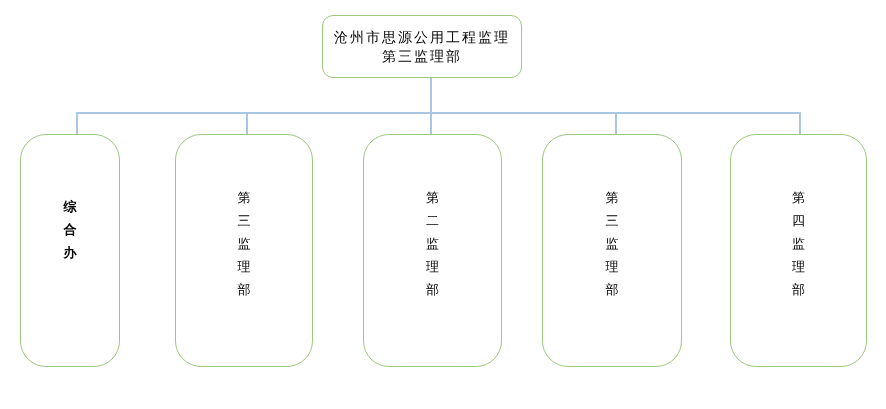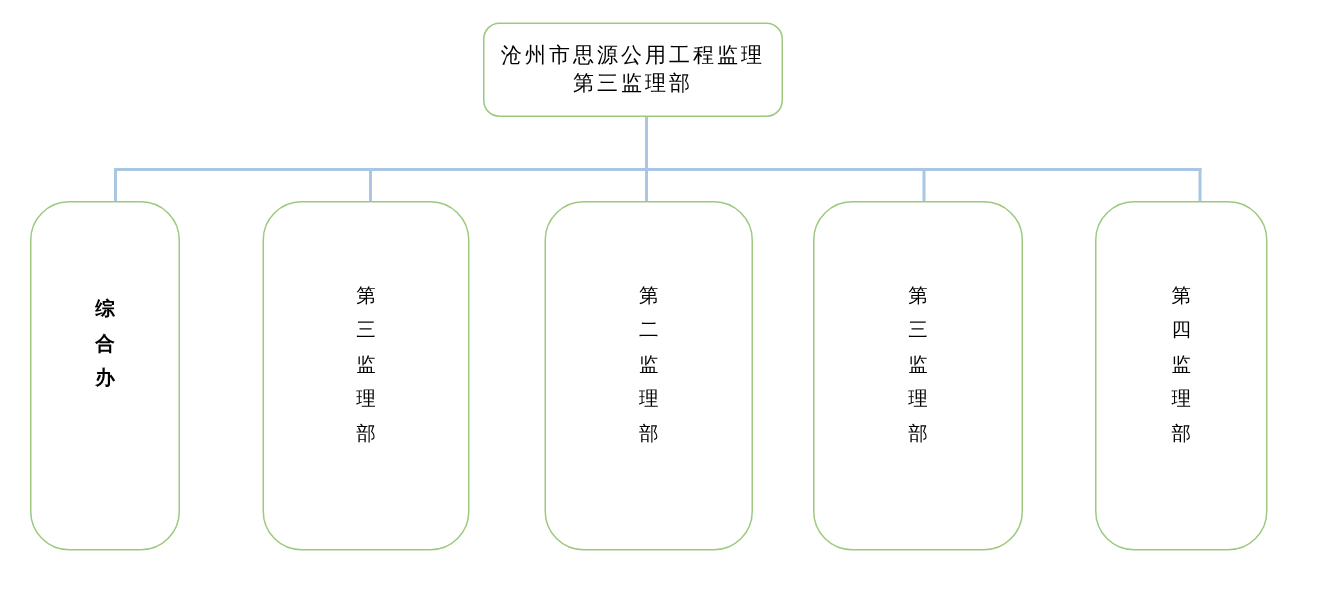--- a/index.html
+++ b/index.html
@@ -97,17 +97,17 @@
   </div>
 
   <div class="dept-box dept-3" style="left:363px; width:139px;justify-content:center;">
     <div class="dept-label">第二监理部</div>
   </div>
 
   <div class="dept-box dept-4" style="left:542px; width:140px;">
     <div class="dept-label">第三监理部</div>
   </div>
 
-  <div class="dept-box dept-5" style="left:730px; width:115px;">
+  <div class="dept-box dept-5" style="left:730px; width:137px;">
     <div class="dept-label">第四监理部</div>
   </div>
 
 </div>
 
 </body></html>

